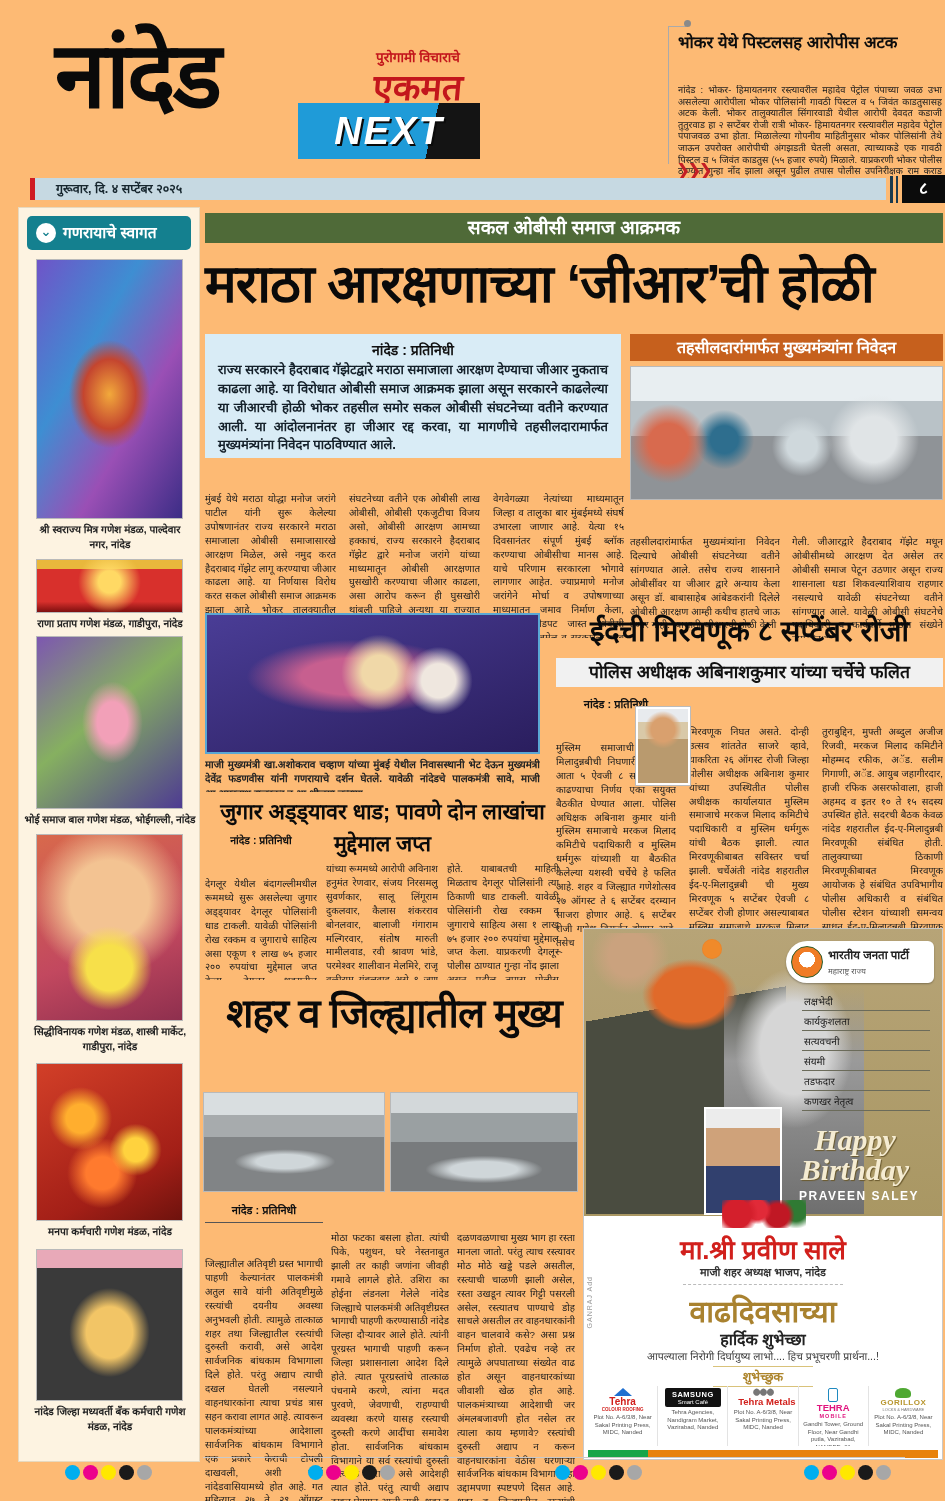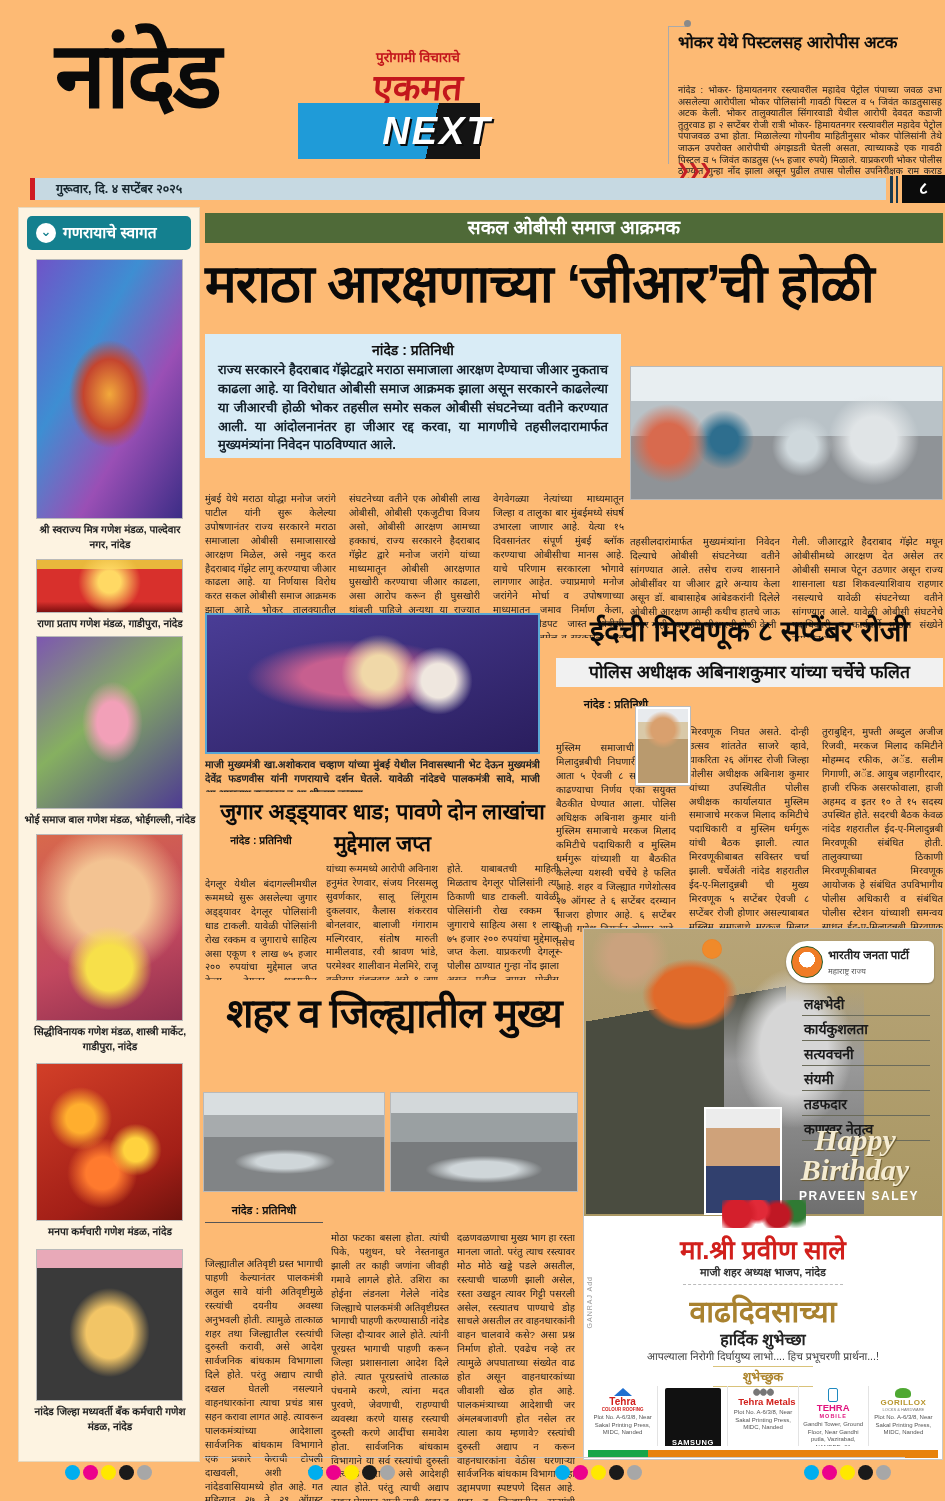--- a/index.html
+++ b/index.html
@@ -7,21 +7,21 @@
         font-family:"Liberation Sans","DejaVu Sans",sans-serif;color:#111;}
   .abs{position:absolute;}
   h1,h2,h3,p,figure{margin:0;padding:0;}
   .ph{border:1px solid #b9b9b9;box-sizing:border-box;}
   .cap{font-weight:700;text-align:center;line-height:1.45;color:#222;}
   .col{font-size:9.8px;line-height:1.42;text-align:justify;overflow:hidden;color:#1c1c1c;margin-top:29px;}
   .dl{font-weight:700;text-align:center;color:#111;}
   .band{color:#fff;font-weight:800;text-align:center;}
   .dots span{display:inline-block;width:15px;height:15px;border-radius:50%;margin-right:3px;vertical-align:middle;}
   .dc{background:#00aeef;} .dm{background:#ec008c;} .dy{background:#ffe800;} .dk{background:#1a1a1a;} .dg{background:#a7a7a7;}
-  .qitem{font-size:14px;font-weight:700;color:#1a1a1a;border-bottom:1px solid #6b6b5a;padding:3px 0 2px 2px;}
+  .qitem{font-size:10px;font-weight:400;color:#1a1a1a;border-bottom:1px solid #6b6b5a;padding:3px 0 2px 2px;}
   .sponsor{flex:1;text-align:center;padding:2px 2px 0;overflow:hidden;}
   .sponsor+.sponsor{border-left:1px solid #e3e3e3;}
   .addr{font-size:6px;line-height:1.25;color:#555;margin-top:2px;}
   .g1{background:radial-gradient(ellipse 40% 30% at 50% 52%,#f2a93b 0%,#c4452f 45%,rgba(0,0,0,0) 70%),linear-gradient(120deg,#6f54c8 0%,#3e8ed2 35%,#9a4fb5 65%,#3c2d86 100%);}
   .g2{background:radial-gradient(circle at 50% 42%,#ffd964 0 14%,rgba(0,0,0,0) 40%),linear-gradient(180deg,#e9b73c 0 18%,#d8302c 18% 80%,#7e0f0f 100%);}
   .g3{background:radial-gradient(ellipse 35% 40% at 52% 50%,#f2a0b8 0 30%,rgba(0,0,0,0) 60%),linear-gradient(140deg,#7d57b0 0%,#86b060 45%,#4e3b92 100%);}
   .g4{background:radial-gradient(ellipse 45% 35% at 50% 72%,#f7e04a 0 35%,rgba(0,0,0,0) 65%),radial-gradient(circle at 50% 35%,#f3c392 0 28%,rgba(0,0,0,0) 55%),linear-gradient(160deg,#d8694c 0%,#c2485f 60%,#8e2f4e 100%);}
   .g5{background:radial-gradient(circle at 30% 35%,#ffae2e 0 10%,rgba(0,0,0,0) 22%),radial-gradient(circle at 68% 55%,#ffd23e 0 9%,rgba(0,0,0,0) 20%),radial-gradient(circle at 45% 70%,#ff7a2e 0 12%,rgba(0,0,0,0) 26%),linear-gradient(150deg,#d23f28 0%,#a31f17 70%,#6e120d 100%);}
   .g6{background:radial-gradient(ellipse 42% 45% at 50% 55%,#f2c566 0 38%,rgba(0,0,0,0) 66%),linear-gradient(180deg,#e8a9b8 0 12%,#3a3a3a 12% 100%);}
   .gprotest{background:radial-gradient(circle at 12% 58%,#d86a4e 0 7%,rgba(0,0,0,0) 14%),radial-gradient(circle at 30% 55%,#2e6e8e 0 6%,rgba(0,0,0,0) 13%),radial-gradient(circle at 55% 60%,#cfd8dc 0 8%,rgba(0,0,0,0) 16%),radial-gradient(circle at 78% 55%,#e0e4e6 0 9%,rgba(0,0,0,0) 18%),linear-gradient(180deg,#e8eef1 0 26%,#b9c2c7 26% 52%,#8f9397 52% 100%);}
@@ -32,21 +32,21 @@
 </head>
 <body>
 
 <div class="page">
 
   <div class="abs" style="left:0;top:0;width:945px;height:205px;">
     <div class="abs" style="left:55px;top:6px;width:250px;height:150px;font-size:92px;font-weight:800;letter-spacing:-3px;line-height:1.5;color:#0a0a0a;">नांदेड</div>
     <div class="abs" style="left:352px;top:48px;width:132px;font-size:13.5px;font-weight:700;color:#c3161c;text-align:center;">पुरोगामी विचाराचे</div>
     <div class="abs" style="left:352px;top:62px;width:132px;font-family:'Liberation Serif','DejaVu Serif',serif;font-size:36px;font-weight:800;color:#c3161c;text-align:center;transform:skewX(-5deg);">एकमत</div>
     <div class="abs" style="left:298px;top:103px;width:182px;height:56px;background:linear-gradient(104deg,#1f9bd8 72%,#141414 72%);">
-      <span class="abs" style="left:0;top:0;width:182px;height:56px;line-height:56px;text-align:center;color:#fff;font-size:38px;font-weight:900;font-style:italic;letter-spacing:2px;text-shadow:2px 2px 0 #0b0b0b;padding-left:48px;">NEXT</span>
+      <span class="abs" style="left:0;top:0;width:182px;height:56px;line-height:56px;text-align:center;color:#fff;font-size:38px;font-weight:900;font-style:italic;letter-spacing:2px;text-shadow:2px 2px 0 #0b0b0b;">NEXT</span>
     </div>
   </div>
 
   <article>
     <div class="abs" style="left:668px;top:26px;width:18px;height:0;border-top:1.5px solid #aaa;"></div>
     <div class="abs" style="left:668px;top:26px;width:0;height:138px;border-left:1.5px solid #aaa;"></div>
     <div class="abs" style="left:684px;top:20px;width:7px;height:7px;border-radius:50%;background:#8a8a8a;"></div>
     <h3 class="abs" style="left:678px;top:30px;width:264px;font-size:16.5px;font-weight:800;color:#0d0d0d;">भोकर येथे पिस्टलसह आरोपीस अटक</h3>
     <p class="abs col" style="left:678px;top:56px;width:264px;height:108px;font-size:9.3px;line-height:1.25;">नांदेड : भोकर- हिमायतनगर रस्त्यावरील महादेव पेट्रोल पंपाच्या जवळ उभा असलेल्या आरोपीला भोकर पोलिसांनी गावठी पिस्टल व ५ जिवंत काडतुसासह अटक केली. भोकर तालुक्यातील सिंगारवाडी येथील आरोपी देवदत कडाजी तुतुरवाड हा २ सप्टेंबर रोजी रात्री भोकर- हिमायतनगर रस्त्यावरील महादेव पेट्रोल पंपाजवळ उभा होता. मिळालेल्या गोपनीय माहितीनुसार भोकर पोलिसांनी तेथे जाऊन उपरोक्त आरोपीची अंगझडती घेतली असता, त्याच्याकडे एक गावठी पिस्टल व ५ जिवंत काडतुस (५५ हजार रुपये) मिळाले. याप्रकरणी भोकर पोलीस ठाण्यात गुन्हा नोंद झाला असून पुढील तपास पोलीस उपनिरीक्षक राम कराड करीत आहेत.</p>
     <div class="abs" style="left:676px;top:160px;color:#c41e25;font-size:17px;font-weight:900;letter-spacing:-3px;">❯❯❯</div>
@@ -92,20 +92,21 @@
   </aside>
 
   <div class="abs band" style="left:205px;top:213px;width:738px;height:30px;line-height:30px;background:#4f6a38;font-size:19px;">सकल ओबीसी समाज आक्रमक</div>
   <h1 class="abs" style="left:205px;top:243px;width:738px;height:90px;font-size:53px;font-weight:800;text-align:left;line-height:1.55;color:#0a0a0a;letter-spacing:-1px;">मराठा आरक्षणाच्या ‘जीआर’ची होळी</h1>
 
   <div class="abs" style="left:205px;top:334px;width:416px;height:124px;background:#d9ecf6;box-sizing:border-box;padding:6px 13px;overflow:hidden;">
     <div class="dl" style="font-size:14px;margin-bottom:2px;">नांदेड : प्रतिनिधी</div>
     <p style="font-size:13px;font-weight:700;line-height:1.45;text-align:justify;color:#14202a;">राज्य सरकारने हैदराबाद गॅझेटद्वारे मराठा समाजाला आरक्षण देण्याचा जीआर नुकताच काढला आहे. या विरोधात ओबीसी समाज आक्रमक झाला असून सरकारने काढलेल्या या जीआरची होळी भोकर तहसील समोर सकल ओबीसी संघटनेच्या वतीने करण्यात आली. या आंदोलनानंतर हा जीआर रद्द करवा, या मागणीचे तहसीलदारामार्फत मुख्यमंत्र्यांना निवेदन पाठविण्यात आले.</p>
   </div>
 
+  <div class="abs band" style="left:630px;top:334px;width:313px;height:27px;line-height:27px;background:#c6601d;font-size:16px;">तहसीलदारांमार्फत मुख्यमंत्र्यांना निवेदन</div>
   <div class="abs ph gprotest" style="left:630px;top:366px;width:313px;height:134px;"></div>
   <p class="abs col" style="left:630px;top:506px;width:150px;height:103px;">तहसीलदारांमार्फत मुख्यमंत्र्यांना निवेदन दिल्याचे ओबीसी संघटनेच्या वतीने सांगण्यात आले. तसेच राज्य शासनाने ओबीसींवर या जीआर द्वारे अन्याय केला असून डॉ. बाबासाहेब आंबेडकरांनी दिलेले ओबीसी आरक्षण आम्ही कधीच हातचे जाऊ देणार नाही. त्यासाठी जीआरची होळी केली</p>
   <p class="abs col" style="left:792px;top:506px;width:151px;height:103px;">गेली. जीआरद्वारे हैदराबाद गॅझेट मधून ओबीसीमध्ये आरक्षण देत असेल तर ओबीसी समाज पेटून उठणार असून राज्य शासनाला धडा शिकवल्याशिवाय राहणार नसल्याचे यावेळी संघटनेच्या वतीने सांगण्यात आले. यावेळी ओबीसी संघटनेचे पदाधिकारी व कार्यकर्ते मोठ्या संख्येने उपस्थित होते.</p>
 
   <p class="abs col" style="left:205px;top:463px;width:131px;height:146px;">मुंबई येथे मराठा योद्धा मनोज जरांगे पाटील यांनी सुरू केलेल्या उपोषणानंतर राज्य सरकारने मराठा समाजाला ओबीसी समाजासारखे आरक्षण मिळेल, असे नमुद करत हैदराबाद गॅझेट लागू करण्याचा जीआर काढला आहे. या निर्णयास विरोध करत सकल ओबीसी समाज आक्रमक झाला आहे. भोकर तालुक्यातील ओबीसी संघटनेच्या वतीने तहसील कार्यालयासमोर राज्य सरकारने ओबीसी आरक्षणात घुसखोरी करण्याच्या जीआरची होळी करण्यात आली, यावेळी</p>
   <p class="abs col" style="left:349px;top:463px;width:131px;height:146px;">संघटनेच्या वतीने एक ओबीसी लाख ओबीसी, ओबीसी एकजुटीचा विजय असो, ओबीसी आरक्षण आमच्या हक्काचं, राज्य सरकारने हैदराबाद गॅझेट द्वारे मनोज जरांगे यांच्या माध्यमातून ओबीसी आरक्षणात घुसखोरी करण्याचा जीआर काढला, असा आरोप करून ही घुसखोरी थांबली पाहिजे अन्यथा या राज्यात ओबीसी समाजाचा उद्रेक होईल. असा इशारा ओबीसी नेत्यांनी यावेळी दिला. लोकशाही मार्गाने राज्यभरातील गल्लीबोळांतून ओबीसीचा</p>
   <p class="abs col" style="left:493px;top:463px;width:131px;height:146px;">वेगवेगळ्या नेत्यांच्या माध्यमातून जिल्हा व तालुका बार मुंबईमध्ये संघर्ष उभारला जाणार आहे. येत्या १५ दिवसानंतर संपूर्ण मुंबई ब्लॉक करण्याचा ओबीसीचा मानस आहे. याचे परिणाम सरकारला भोगावे लागणार आहेत. ज्याप्रमाणे मनोज जरांगेने मोर्चा व उपोषणाच्या माध्यमातून जमाव निर्माण केला, त्याच्याही दीडपट जास्त ओबीसी समाज तिथे जमेल व सरकारला जाब विचारून हा जीआर रद्द करण्याचे काम करेल, हा संदेश व इशारा देण्यासाठी</p>
 
   <div class="abs ph gcm" style="left:205px;top:613px;width:335px;height:141px;border:2px solid #5aa7d4;"></div>
   <p class="abs" style="left:205px;top:758px;width:335px;height:34px;font-size:10.2px;font-weight:700;line-height:1.4;text-align:justify;color:#222;overflow:hidden;">माजी मुख्यमंत्री खा.अशोकराव चव्हाण यांच्या मुंबई येथील निवासस्थानी भेट देऊन मुख्यमंत्री देवेंद्र फडणवीस यांनी गणरायाचे दर्शन घेतले. यावेळी नांदेडचे पालकमंत्री सावे, माजी आ.अमरनाथ राजूरकर व आ.श्रीजया चव्हाण.</p>
@@ -168,21 +169,21 @@
       <div class="abs" style="left:129px;top:150px;width:100px;text-align:center;font-size:12.5px;font-weight:800;color:#ad852c;border-top:1px solid #d9c27a;border-bottom:1px solid #d9c27a;padding:1px 0;">शुभेच्छुक</div>
       <div class="abs" style="left:4px;top:170px;width:350px;height:60px;display:flex;">
         <div class="sponsor">
           <div style="margin:0 auto;width:0;height:0;border-left:9px solid transparent;border-right:9px solid transparent;border-bottom:8px solid #1f6fd0;"></div>
           <div style="font-size:10px;font-weight:800;color:#d1201c;">Tehra</div>
           <div style="font-size:4.5px;font-weight:700;color:#d1201c;">COLOUR ROOFING</div>
           <div class="addr">Plot No. A-6/3/8, Near Sakal Printing Press, MIDC, Nanded</div>
         </div>
         <div class="sponsor">
           <div style="margin:0 auto;width:56px;background:#111;border-radius:2px;padding:2px 0;">
-            <div style="font-size:7.5px;font-weight:800;color:#fff;letter-spacing:.5px;margin-top:48px;">SAMSUNG</div>
+            <div style="font-size:7.5px;font-weight:800;color:#fff;letter-spacing:.5px;">SAMSUNG</div>
             <div style="font-size:6px;color:#fff;">Smart Café</div>
           </div>
           <div class="addr">Tehra Agencies, Nandigram Market, Vazirabad, Nanded</div>
         </div>
         <div class="sponsor">
           <div style="color:#777;font-size:7px;letter-spacing:-1px;line-height:8px;">⬤⬤⬤</div>
           <div style="font-size:9.5px;font-weight:800;color:#d1201c;text-align:right;">Tehra Metals</div>
           <div class="addr">Plot No. A-6/3/8, Near Sakal Printing Press, MIDC, Nanded</div>
         </div>
         <div class="sponsor">

